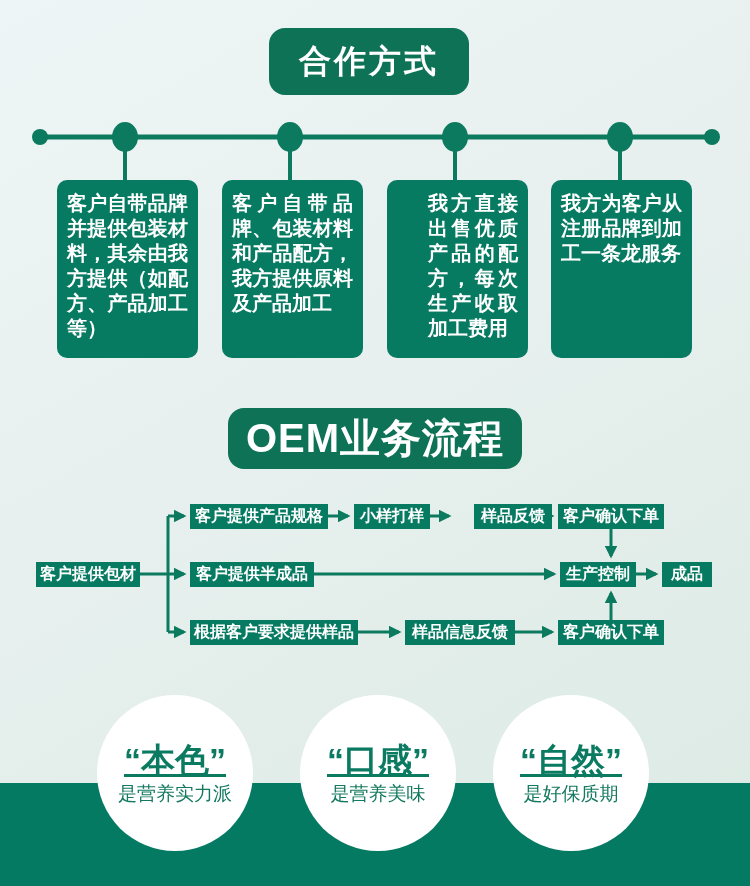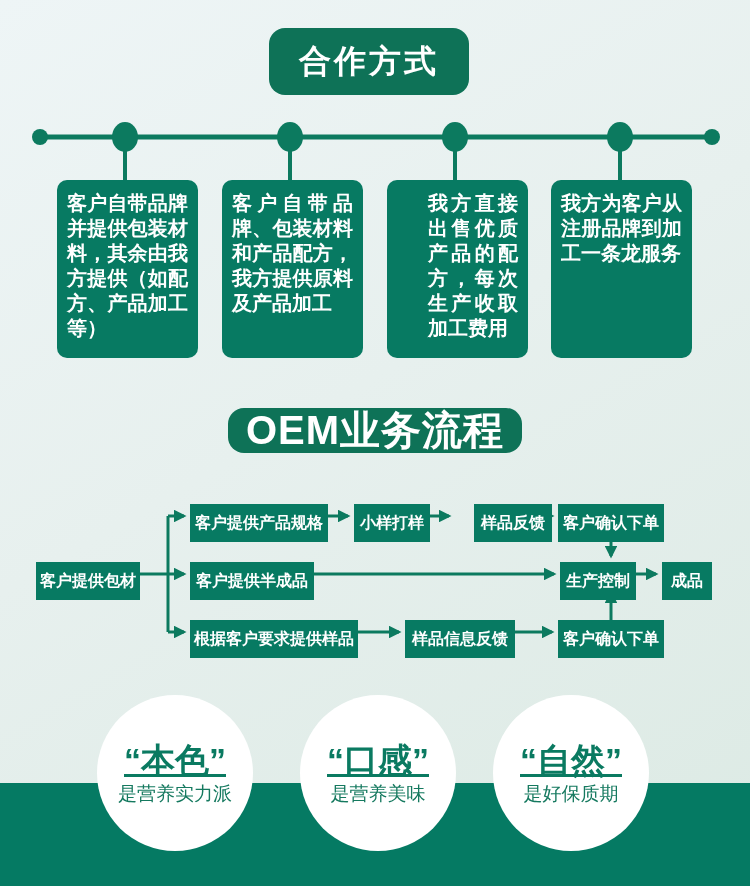--- a/index.html
+++ b/index.html
@@ -5,37 +5,37 @@
   html,body{margin:0;padding:0;}
   body{font-family:"Liberation Sans","DejaVu Sans",sans-serif;}
   .page{position:relative;width:750px;height:886px;overflow:hidden;
         background:linear-gradient(150deg,#eef5f6 0%,#e7f0ee 45%,#dceae4 100%);}
 
   
   .banner{position:absolute;display:flex;align-items:center;justify-content:center;
           background:#0e7257;color:#ffffff;font-weight:700;border-radius:16px;
           letter-spacing:3px;}
   .banner-coop{left:269px;top:28px;width:200px;height:67px;font-size:32px;}
-  .banner-oem{left:228px;top:408px;width:294px;height:45px;font-size:40px;letter-spacing:1px;}
+  .banner-oem{left:228px;top:408px;width:294px;height:61px;font-size:40px;letter-spacing:1px;}
 
   
   .wires{position:absolute;left:0;top:0;width:750px;height:886px;z-index:1;pointer-events:none;}
 
   
   .coop-box{position:absolute;top:180px;height:178px;width:141px;box-sizing:border-box;
             background:#077a62;border-radius:10px;color:#ffffff;font-size:20px;
             font-weight:700;line-height:25px;padding:11px 10px;z-index:2;
             text-align:justify;}
   .coop-1{left:57px;}
   .coop-2{left:222px;}
   .coop-3{left:387px;padding-left:41px;}
   .coop-4{left:551px;}
 
   
-  .flow-node{position:absolute;height:38px;box-sizing:border-box;background:#077a62;
+  .flow-node{position:absolute;height:25px;box-sizing:border-box;background:#077a62;
              color:#ffffff;font-size:16px;font-weight:700;display:flex;align-items:center;
              justify-content:center;white-space:nowrap;z-index:2;}
 
   
   .footer-bar{position:absolute;left:0;top:783px;width:750px;height:103px;background:#057a63;z-index:1;}
   .circle{position:absolute;top:695px;width:156px;height:156px;border-radius:50%;
           background:#ffffff;z-index:2;display:flex;flex-direction:column;align-items:center;
           justify-content:center;gap:7px;}
   .circle-1{left:97px;}
   .circle-2{left:300px;}

